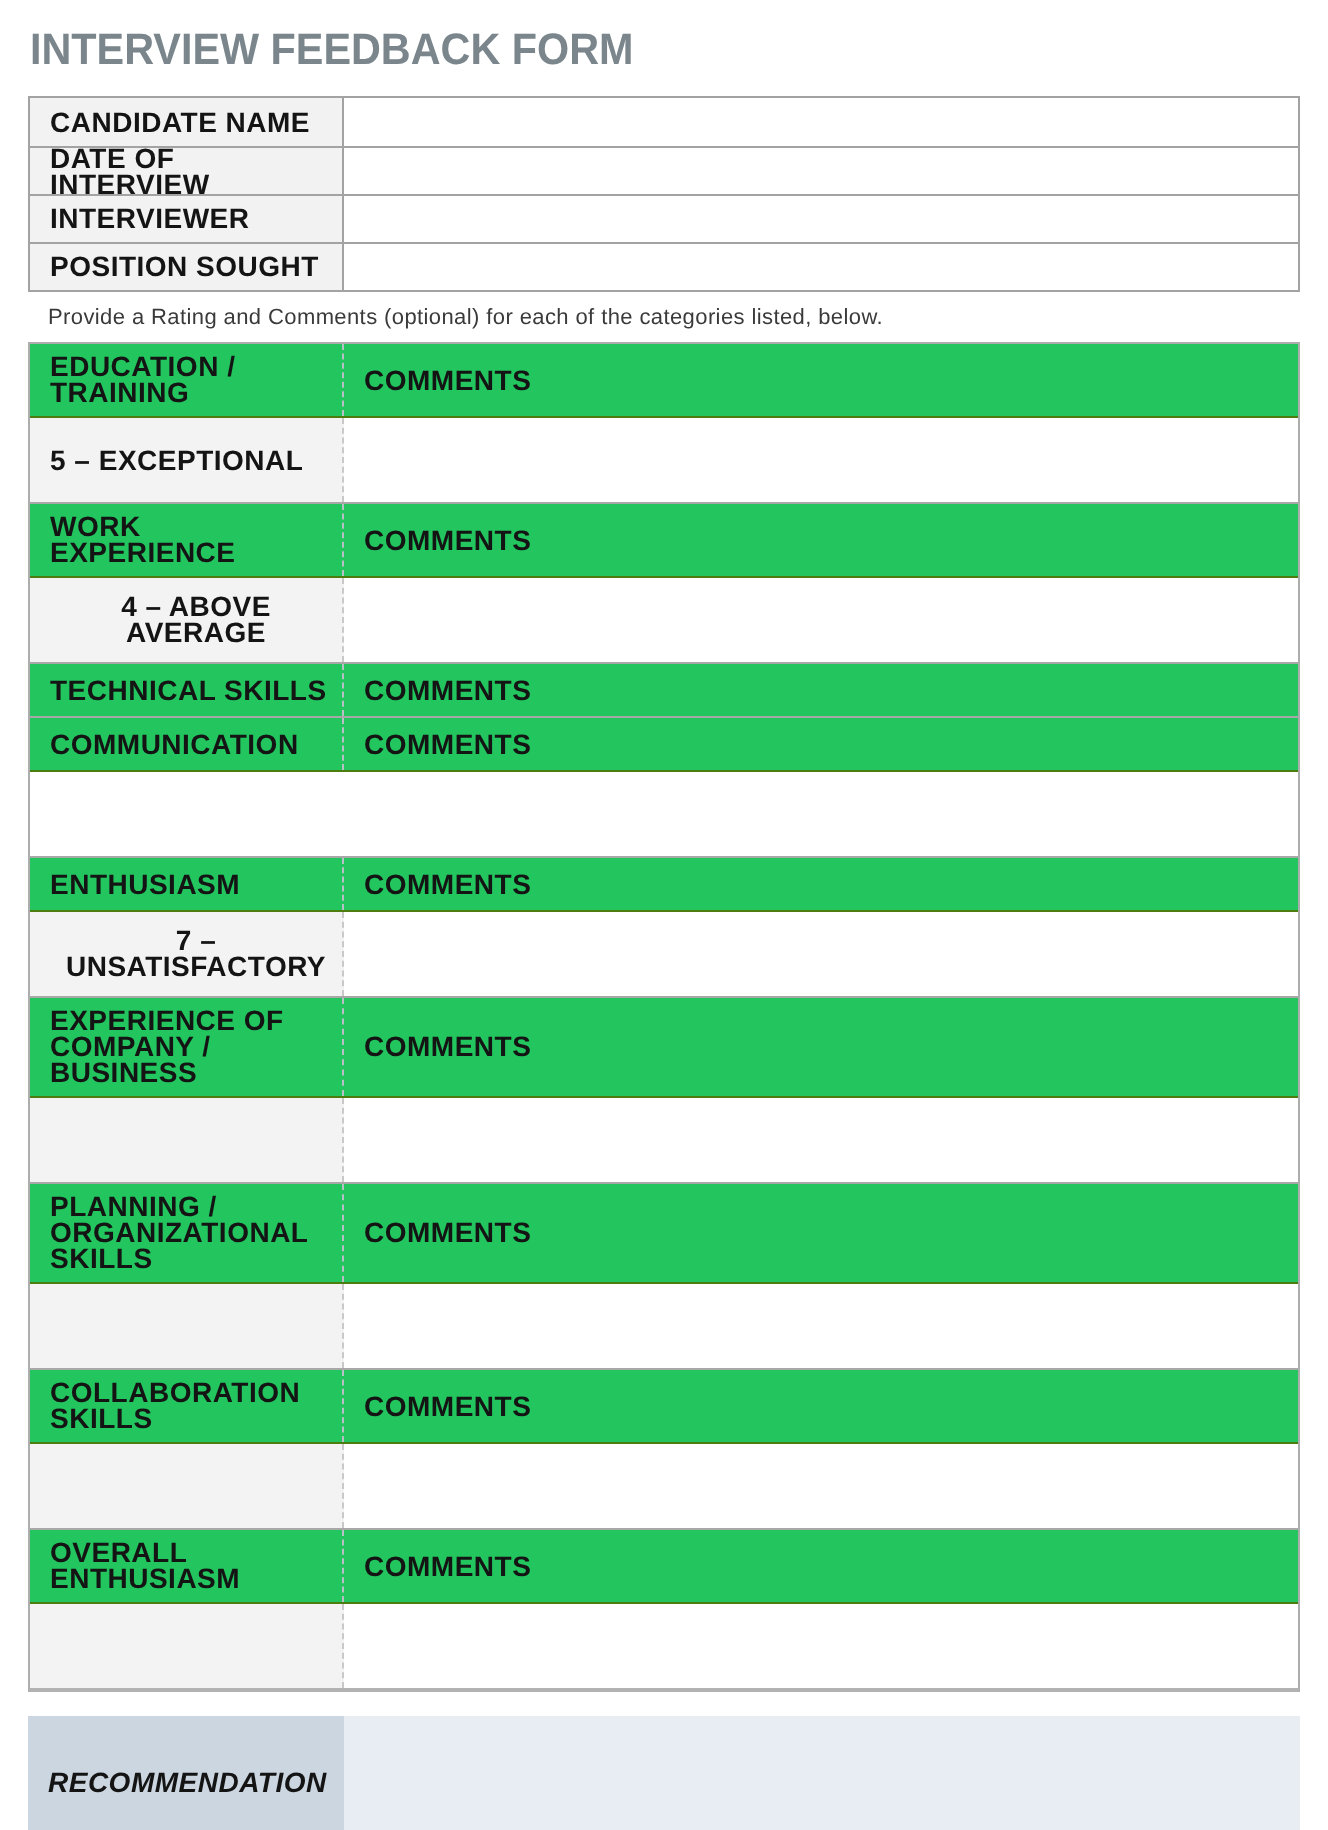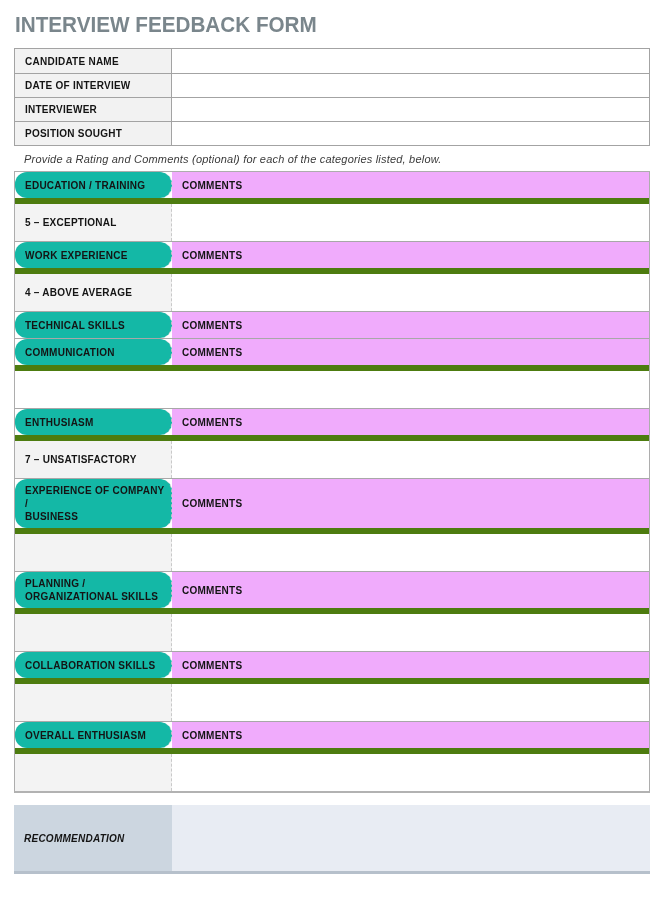--- a/index.html
+++ b/index.html
@@ -15,56 +15,55 @@
   .page-title {
     font-size: 22px; font-weight: 700; line-height: 22px;
     color: #7a868c;
     letter-spacing: 0px;
     transform: scaleX(0.94); transform-origin: left center;
     margin: 4px 0 12px 1px;
     white-space: nowrap;
   }
 
   .label-text {
-    font-size: 10px; font-weight: 700; letter-spacing: 0.25px;
+    font-size: 14px; font-weight: 700; letter-spacing: 0.25px;
     color: #141414; line-height: 13px;
   }
 
   
   .info-table { width: 636px; border: 1px solid #a3a3a3; }
   .info-row { display: flex; height: 24px; border-top: 1px solid #a3a3a3; }
   .info-row:first-child { border-top: none; }
   .info-label {
     width: 157px; background: #f2f2f2; border-right: 1px solid #a3a3a3;
     display: flex; align-items: center; padding-left: 10px;
   }
   .info-value { flex: 1; background: #ffffff; }
 
   
   .instruction {
-    font-style: italic; font-size: 11px; color: #3a3a3a;
+    font-size: 11px; color: #3a3a3a;
     margin: 7px 0 6px 10px; letter-spacing: 0.2px;
   }
 
   
   .ratings-table { width: 636px; border: 1px solid #adadad; border-bottom: 2px solid #b2b2b2; }
   .cat-section { border-top: 1px solid #a8a8a8; }
   .cat-section:first-child { border-top: none; }
   .cat-header { display: flex; min-height: 26px; }
   .cat-header .cell-left {
-    width: 157px; background: #14b8a6; border-right: 1px dashed #b9bfc6;
+    width: 157px; background: #22c55e; border-right: 1px dashed #b9bfc6;
     display: flex; align-items: center; padding: 5px 4px 5px 10px;
     white-space: pre-line;
-    border-radius: 12px;
   }
   .cat-header .cell-right {
-    flex: 1; background: #f0abfc;
+    flex: 1; background: #22c55e;
     display: flex; align-items: center; padding-left: 10px;
   }
-  .cat-body { display: flex; min-height: 43px; border-top: 6px solid #4d7c0f; }
+  .cat-body { display: flex; min-height: 43px; border-top: 1px solid #4d7c0f; text-align: center; }
   .cat-body .cell-left {
     width: 157px; background: #f3f3f3; border-right: 1px dashed #c9c9c9;
     display: flex; align-items: center; padding-left: 10px;
   }
   .cat-body .cell-right { flex: 1; background: #ffffff; }
 
   
   .recommendation-table {
     width: 636px; display: flex; height: 69px; margin-top: 12px;
     border-bottom: 3px solid #b6c0cb;

